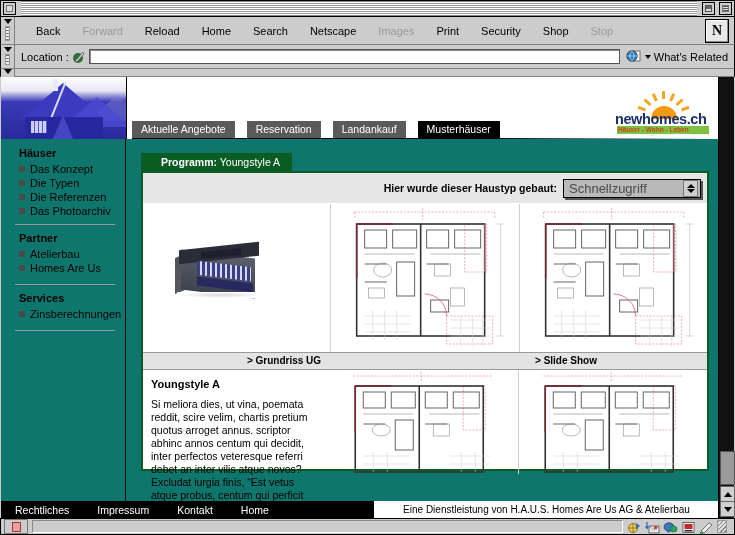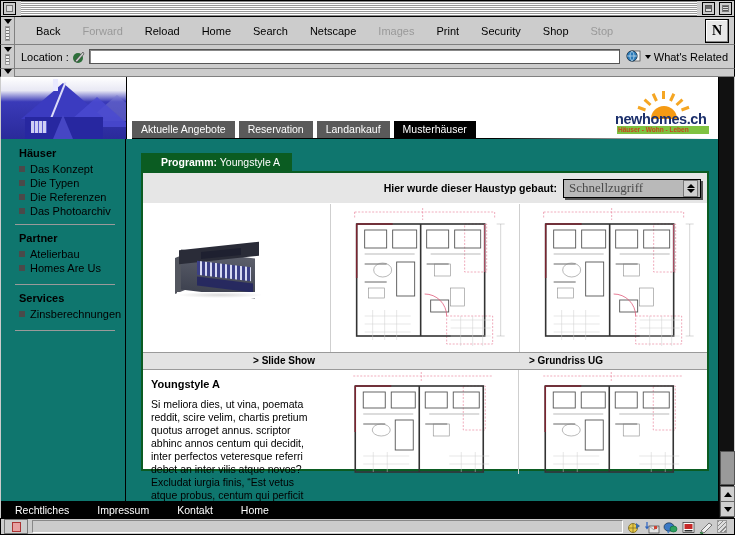--- a/index.html
+++ b/index.html
@@ -88,21 +88,21 @@
   .winA{position:absolute;left:30px;top:44px;width:16px;height:12px;
     background:repeating-linear-gradient(to right,#cfcff4 0 3px,#5a5ad0 3px 4px);}
   .tree{position:absolute;left:52px;top:38px;width:0;height:0;
     border-left:10px solid transparent;border-right:10px solid transparent;
     border-bottom:24px solid #4646c4;}
   .shadow-house{position:absolute;left:86px;top:18px;width:0;height:0;
     border-left:30px solid transparent;border-right:30px solid transparent;
     border-bottom:26px solid rgba(120,120,210,.5);}
   .hdr-rule{position:absolute;left:125px;top:0;width:1px;height:62px;background:#000;}
 
-  .hdr-tabs{position:absolute;left:131px;top:44px;display:flex;gap:4px;align-items:center;}
+  .hdr-tabs{position:absolute;left:131px;top:44px;display:flex;gap:12px;align-items:center;}
   .tab{height:17px;line-height:17px;padding:0 9px;font-size:10.5px;color:#ffffff;
     background:#5a5a5a;white-space:nowrap;cursor:default;}
   .tab.active{background:#000000;}
   .hdr-strip{position:absolute;left:131px;top:61px;width:583px;height:2px;
     background:linear-gradient(to right,#000 0%,#000 62%,#ffffff 100%);}
 
   .logo{position:absolute;right:6px;top:14px;width:98px;height:44px;}
   .logo .sun{position:absolute;left:26px;top:0;width:46px;height:22px;}
   .logo .ray{position:absolute;background:#f5a623;width:3px;height:8px;
     transform-origin:bottom center;}
@@ -138,21 +138,21 @@
   .prog-tab span{font-weight:normal;}
   .panel{border:2px solid #0b5c22;border-top:2px solid #0b5c22;
     width:568px;height:300px;box-sizing:border-box;background:#fff;
     position:relative;margin-top:0;}
   .panel-top{height:30px;background:#e6e6e6;display:flex;align-items:center;
     justify-content:flex-end;padding-right:6px;border-bottom:1px solid #fff;}
   .hint{font-size:10.5px;font-weight:bold;color:#000;margin-right:6px;}
   .popup{width:138px;height:19px;background:#b9b9b9;border:1px solid #000;
     box-shadow:2px 2px 0 #555;display:flex;align-items:center;
     justify-content:space-between;padding:0 2px 0 5px;box-sizing:border-box;}
-  .popup .ptxt{font-size:13px;color:#4a4a4a;font-family:Liberation Serif, serif;}
+  .popup .ptxt{font-size:13px;color:#4a4a4a;font-family:Liberation Sans, sans-serif;}
   .popup .parrows{width:13px;height:15px;background:#cfcfcf;border:1px solid #777;
     display:flex;flex-direction:column;align-items:center;justify-content:center;}
   .parrows .up{width:0;height:0;border-left:4px solid transparent;
     border-right:4px solid transparent;border-bottom:4px solid #000;}
   .parrows .dn{width:0;height:0;border-left:4px solid transparent;
     border-right:4px solid transparent;border-top:4px solid #000;margin-top:1px;}
 
   .imgrow{display:flex;height:148px;background:#fff;}
   .imgcell{flex:1;position:relative;overflow:hidden;
     border-right:1px solid #cfcfcf;}
@@ -498,22 +498,22 @@
                   <path d="M116 116 h40 M116 124 h40 M116 132 h40 M126 112 v30 M138 112 v30 M148 112 v30"></path>
                 </g>
                 <g stroke="#999" stroke-width="0.4" fill="none">
                   <path d="M166 20 V132 M162 20 h8 M162 132 h8"></path>
                 </g>
               </svg>
             </div>
           </div>
 
           <div class="caps">
+            <div class="cap">&gt; Grundriss UG</div>
             <div class="cap">&gt; Slide Show</div>
-            <div class="cap">&gt; Grundriss UG</div>
           </div>
 
           <div class="lowrow">
             <div class="textcell">
               <div class="txt-h">Youngstyle A</div>
               <div class="txt-p">Si meliora dies, ut vina, poemata reddit, scire velim, chartis pretium quotus arroget annus. scriptor abhinc annos centum qui decidit, inter perfectos veteresque referri debet an inter vilis atque novos? Excludat iurgia finis, “Est vetus atque probus, centum qui perficit annos.” Quid, qui deperiit minor uno</div>
             </div>
             <div class="imgcell" style="height:104px">
               <svg class="plan" viewBox="0 0 180 104">
                 <g stroke="#e05a7a" stroke-width="0.5" fill="none" stroke-dasharray="2 1.5">
@@ -583,20 +583,21 @@
         </div>
       </div>
     </div>
   </div>
 
   <div class="footer">
     <div class="f-link">Rechtliches</div>
     <div class="f-link">Impressum</div>
     <div class="f-link">Kontakt</div>
     <div class="f-link">Home</div>
+    <div class="f-note">Eine Dienstleistung von H.A.U.S. Homes Are Us AG &amp; Atelierbau</div>
   </div>
 
   <div class="vscroll">
     <div class="vs-thumb"></div>
     <div class="vs-btn vs-up">
         <span class="a"></span>
       </div>
     <div class="vs-btn vs-dn">
         <span class="a"></span>
       </div>

